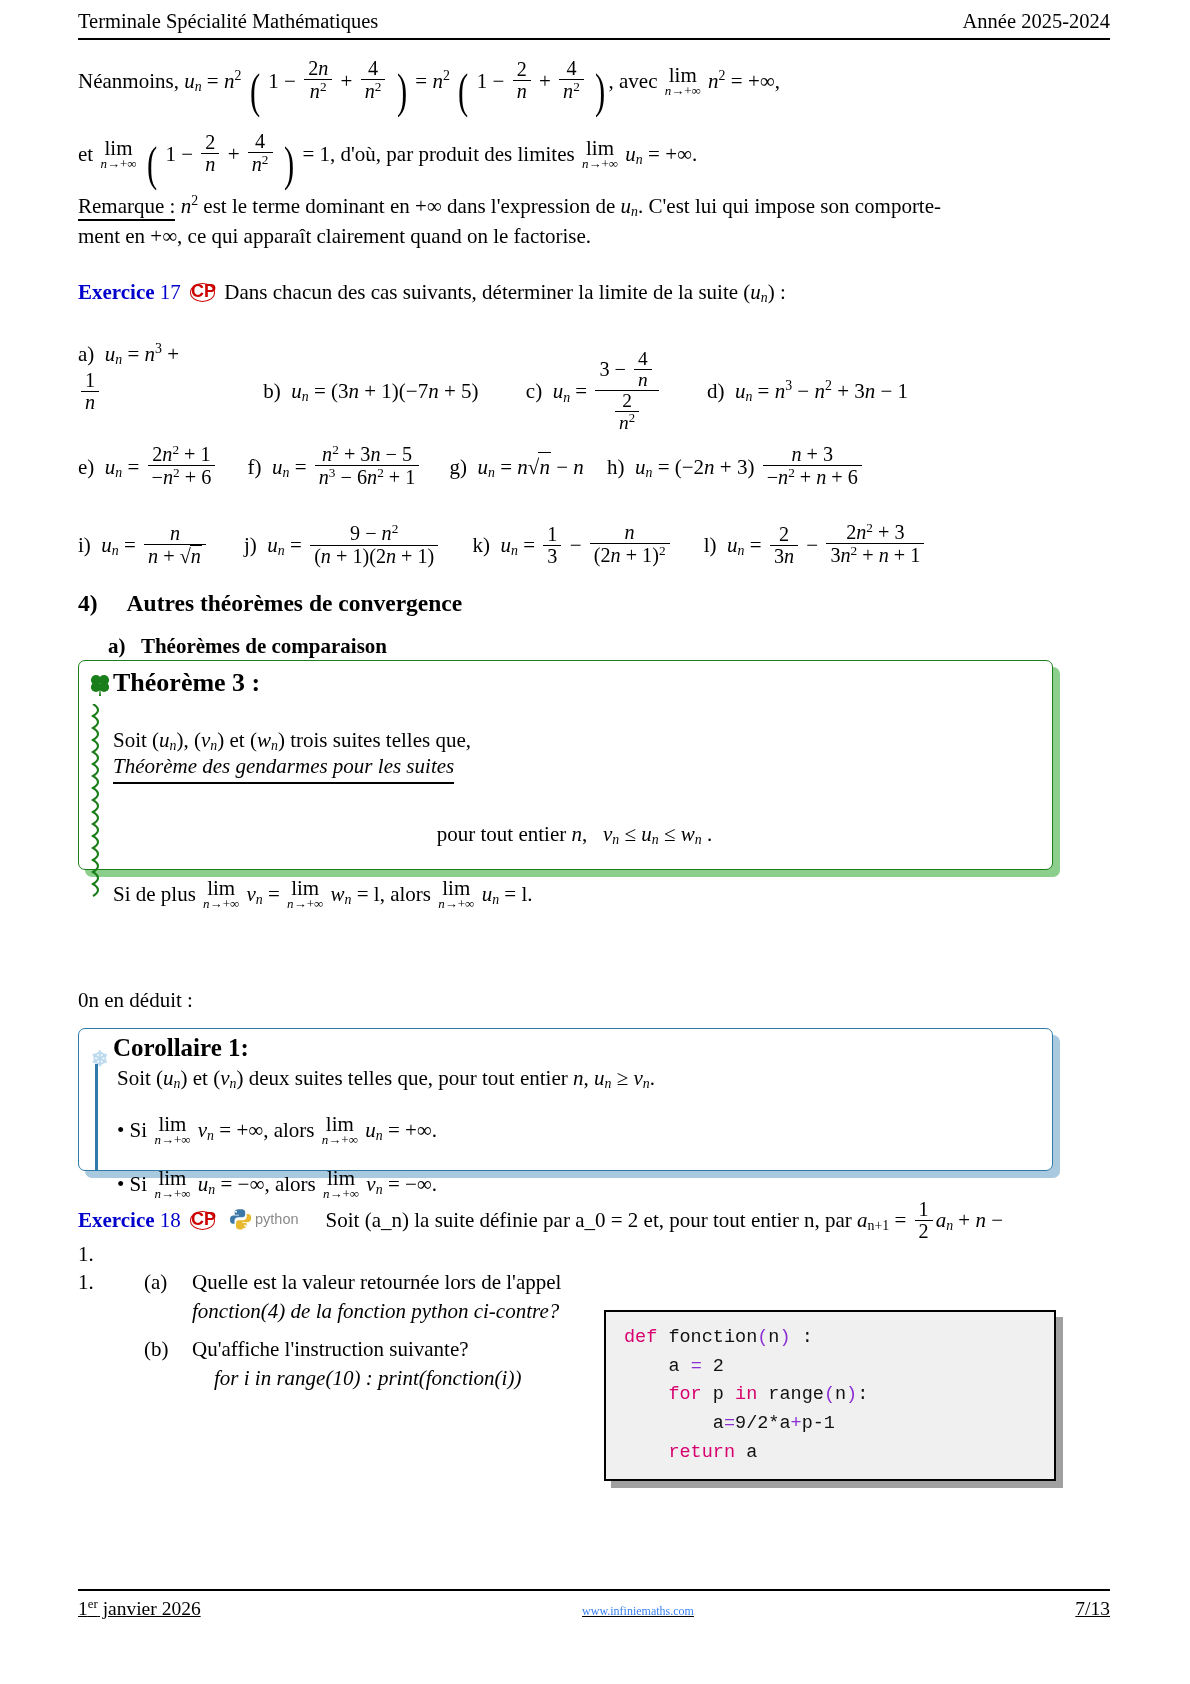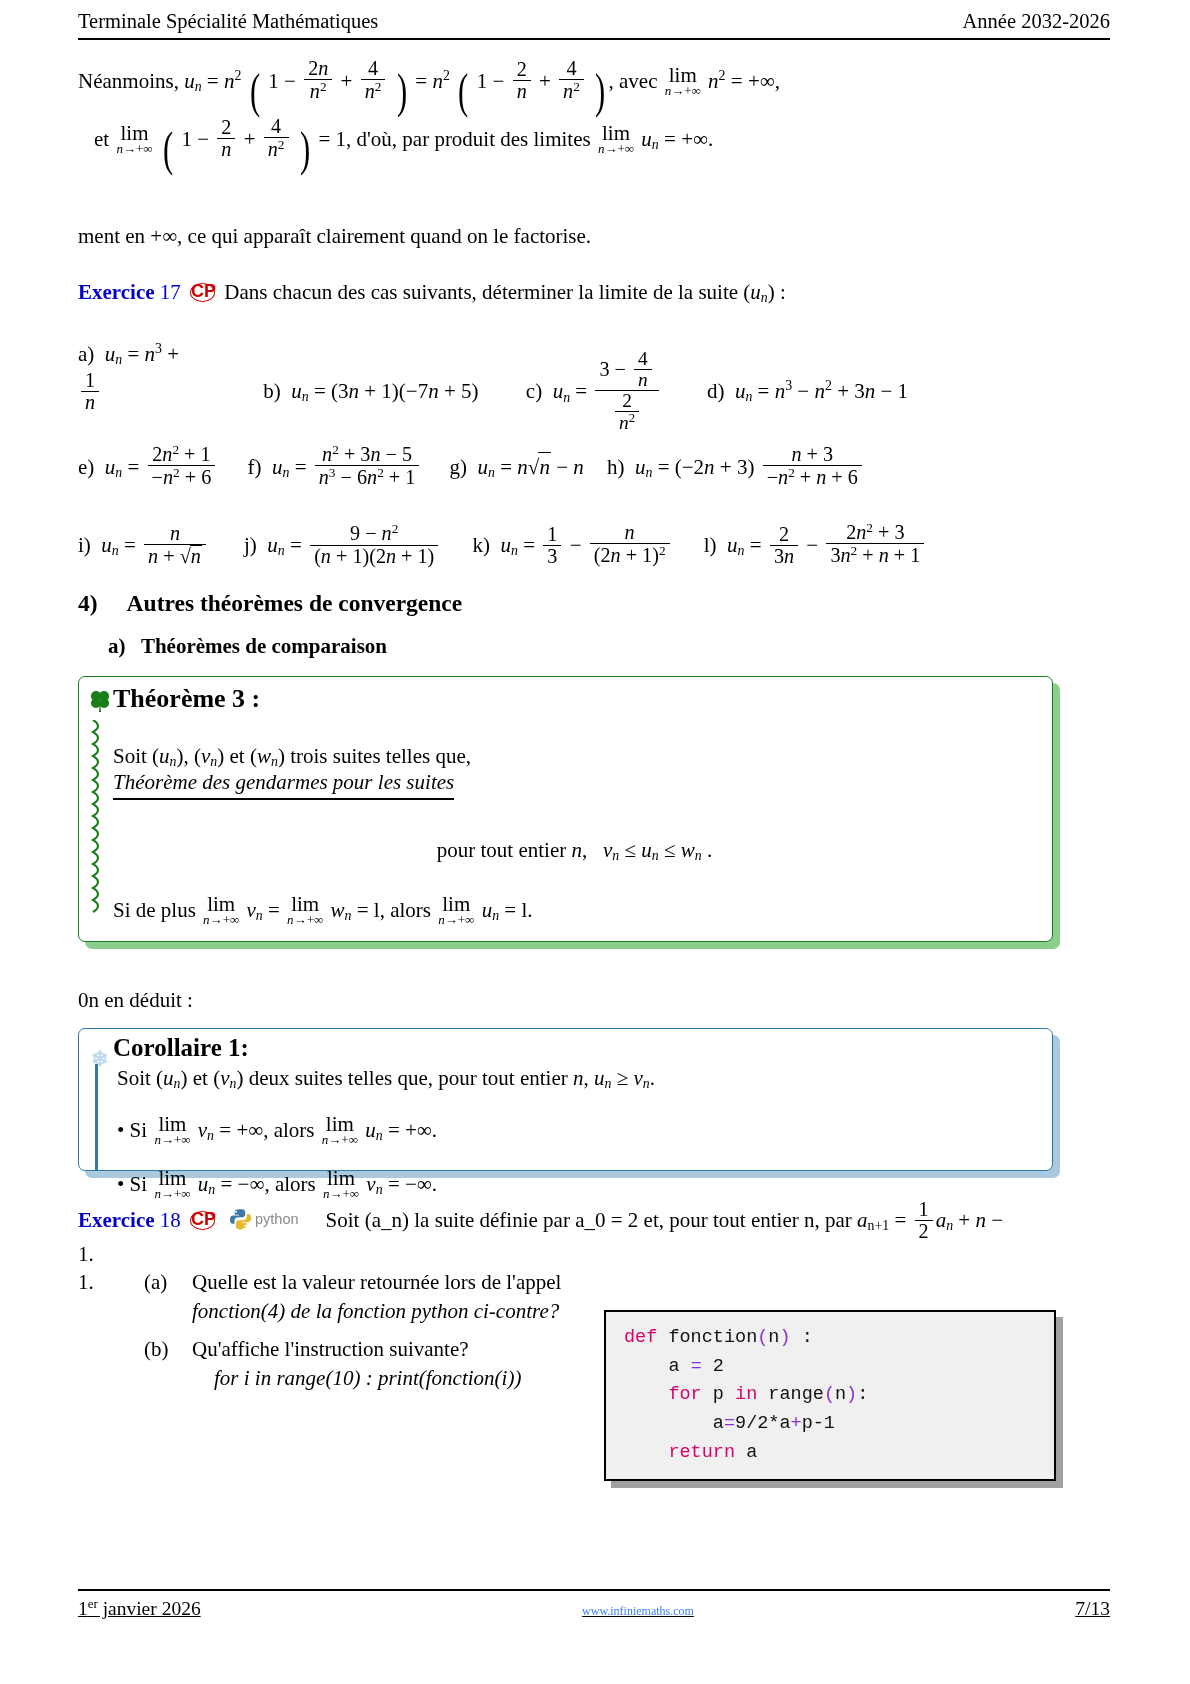--- a/index.html
+++ b/index.html
@@ -121,21 +121,21 @@
   .q-txt { flex:1; }
   .q-txt .it { font-style:italic; }
 </style>
 </head>
 <body>
 
 <div class="page">
 
   <div class="hdr">
     <span>Terminale Spécialité Mathématiques</span>
-    <span>Année 2032-2026</span>
+    <span>Année 2025-2024</span>
   </div>
   <div class="hdr-rule"></div>
 
   <div class="body mathline" style="top:58px;">
     <span>Néanmoins,</span>
     <i class="v">u</i><sub class="s">n</sub> = <i class="v">n</i><sup class="n">2</sup>
     <span class="bigp">(</span>
     1 −
     <span class="frac"><span class="num">2<i>n</i></span><span class="den"><i>n</i><sup class="n">2</sup></span></span>
     +
@@ -145,34 +145,40 @@
     <span class="bigp">(</span>
     1 −
     <span class="frac"><span class="num">2</span><span class="den"><i>n</i></span></span>
     +
     <span class="frac"><span class="num">4</span><span class="den"><i>n</i><sup class="n">2</sup></span></span>
     <span class="bigp">)</span><span>, avec</span>
     <span class="lim"><span class="op">lim</span><span class="sub"><i>n</i>→+∞</span></span>
     <i class="v">n</i><sup class="n">2</sup> <span>= +∞,</span>
   </div>
 
-  <div class="body mathline" style="top:116px;margin-left:16px;">
+  <div class="body mathline" style="top:131px;">
     <span>et</span>
     <span class="lim"><span class="op">lim</span><span class="sub"><i>n</i>→+∞</span></span>
     <span class="bigp">(</span>
     1 −
     <span class="frac"><span class="num">2</span><span class="den"><i>n</i></span></span>
     +
     <span class="frac"><span class="num">4</span><span class="den"><i>n</i><sup class="n">2</sup></span></span>
     <span class="bigp">)</span>
     <span>= 1, d'où, par produit des limites</span>
     <span class="lim"><span class="op">lim</span><span class="sub"><i>n</i>→+∞</span></span>
     <i class="v">u</i><sub class="s">n</sub> <span>= +∞.</span>
   </div>
 
+  <div class="body" style="top:192px;">
+    <span class="ul-thick">Remarque :</span>
+    <i class="v">n</i><sup class="n">2</sup>
+    <span>est le terme dominant en +∞ dans l'expression de</span>
+    <i class="v">u</i><sub class="s">n</sub><span>. C'est lui qui impose son comporte-</span>
+  </div>
   <div class="body" style="top:222px;">
     <span>ment en +∞, ce qui apparaît clairement quand on le factorise.</span>
   </div>
 
   <div class="body" style="top:278px;">
     <span class="exo-label">Exercice</span>
     <span class="exo-num">17</span>
     <span class="cp-badge">CP</span>
     <span>Dans chacun des cas suivants, déterminer la limite de la suite</span>
     (<i class="v">u</i><sub class="s">n</sub>) <span>:</span>
@@ -251,21 +257,21 @@
 
   <div class="body h-sec" style="top:588px;">
     <span style="display:inline-block; width:44px;">4)</span>
     <span>Autres théorèmes de convergence</span>
   </div>
   <div class="body h-sub" style="top:632px; padding-left:30px;">
     <span style="display:inline-block; width:28px;">a)</span>
     <span>Théorèmes de comparaison</span>
   </div>
 
-  <div class="box-green" style="top:676px; height:266px;">
+  <div class="box-green" style="top:660px; height:210px;">
     <div class="box-title" style="position:relative;">
       <span class="clover">
         <svg width="22" height="24" viewBox="0 0 22 24">
           <circle cx="7" cy="7" r="5.1" fill="#1a7f1a"></circle>
           <circle cx="15" cy="7" r="5.1" fill="#1a7f1a"></circle>
           <circle cx="7" cy="14" r="5.1" fill="#1a7f1a"></circle>
           <circle cx="15" cy="14" r="5.1" fill="#1a7f1a"></circle>
           <path d="M11 12 L10 23 L12 23 Z" fill="#1a7f1a"></path>
         </svg>
       </span>

